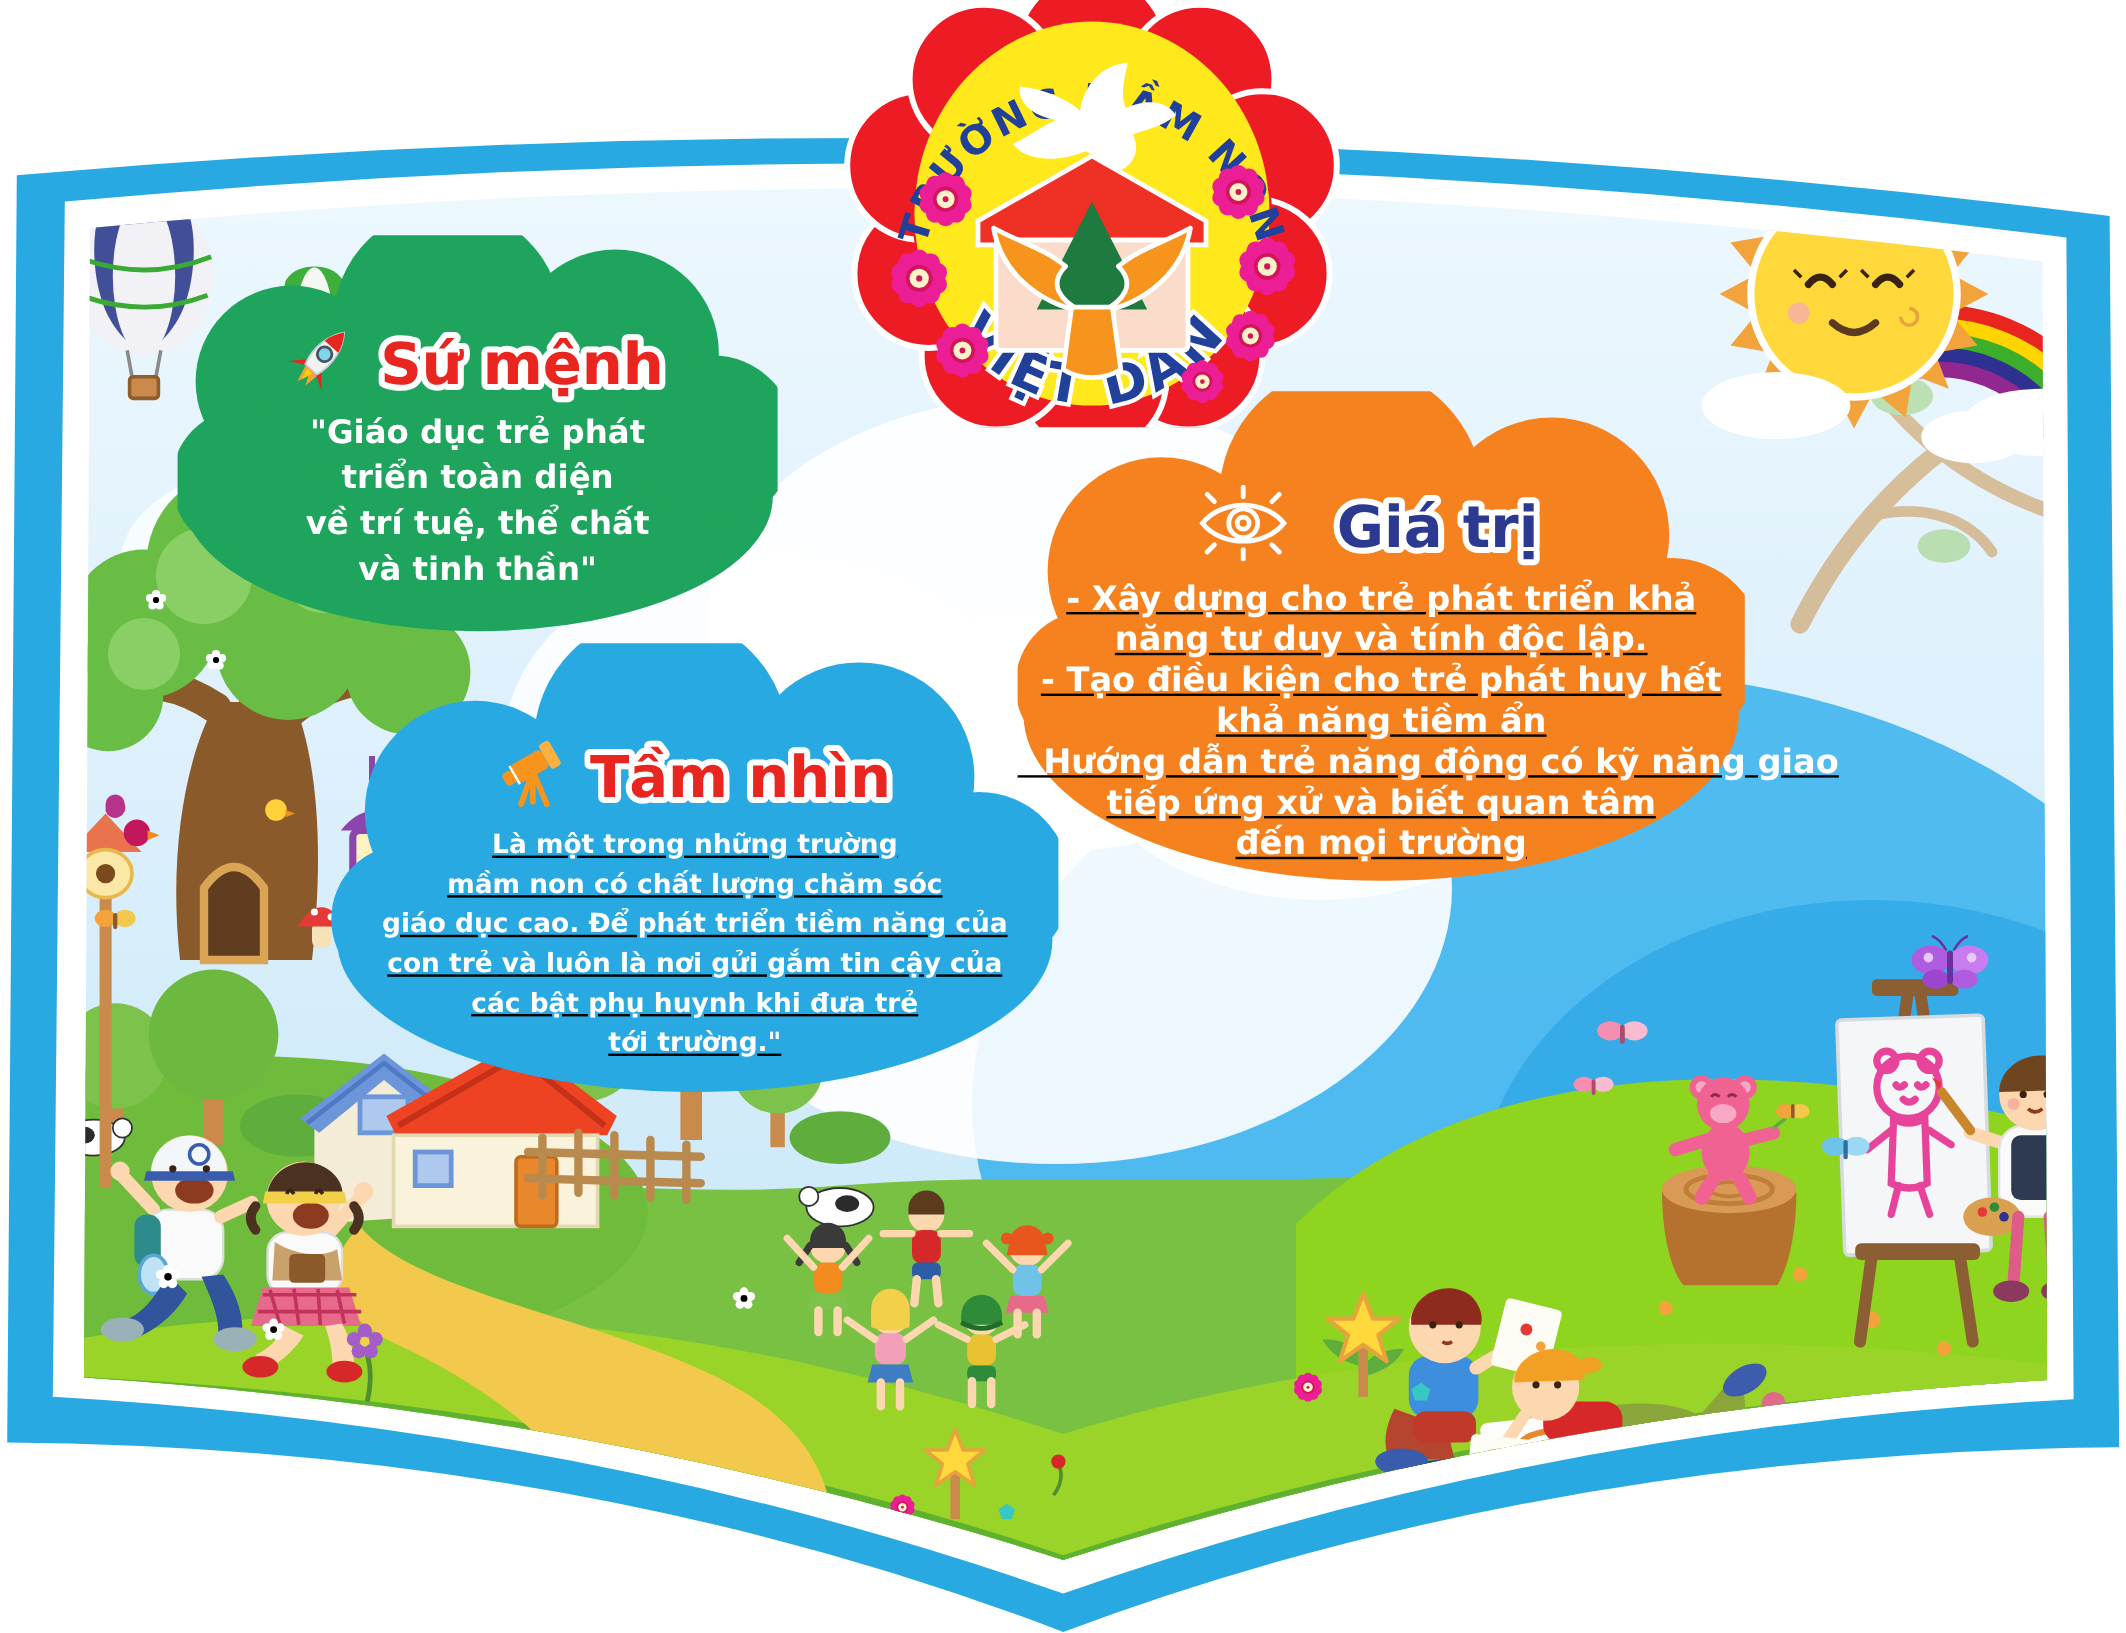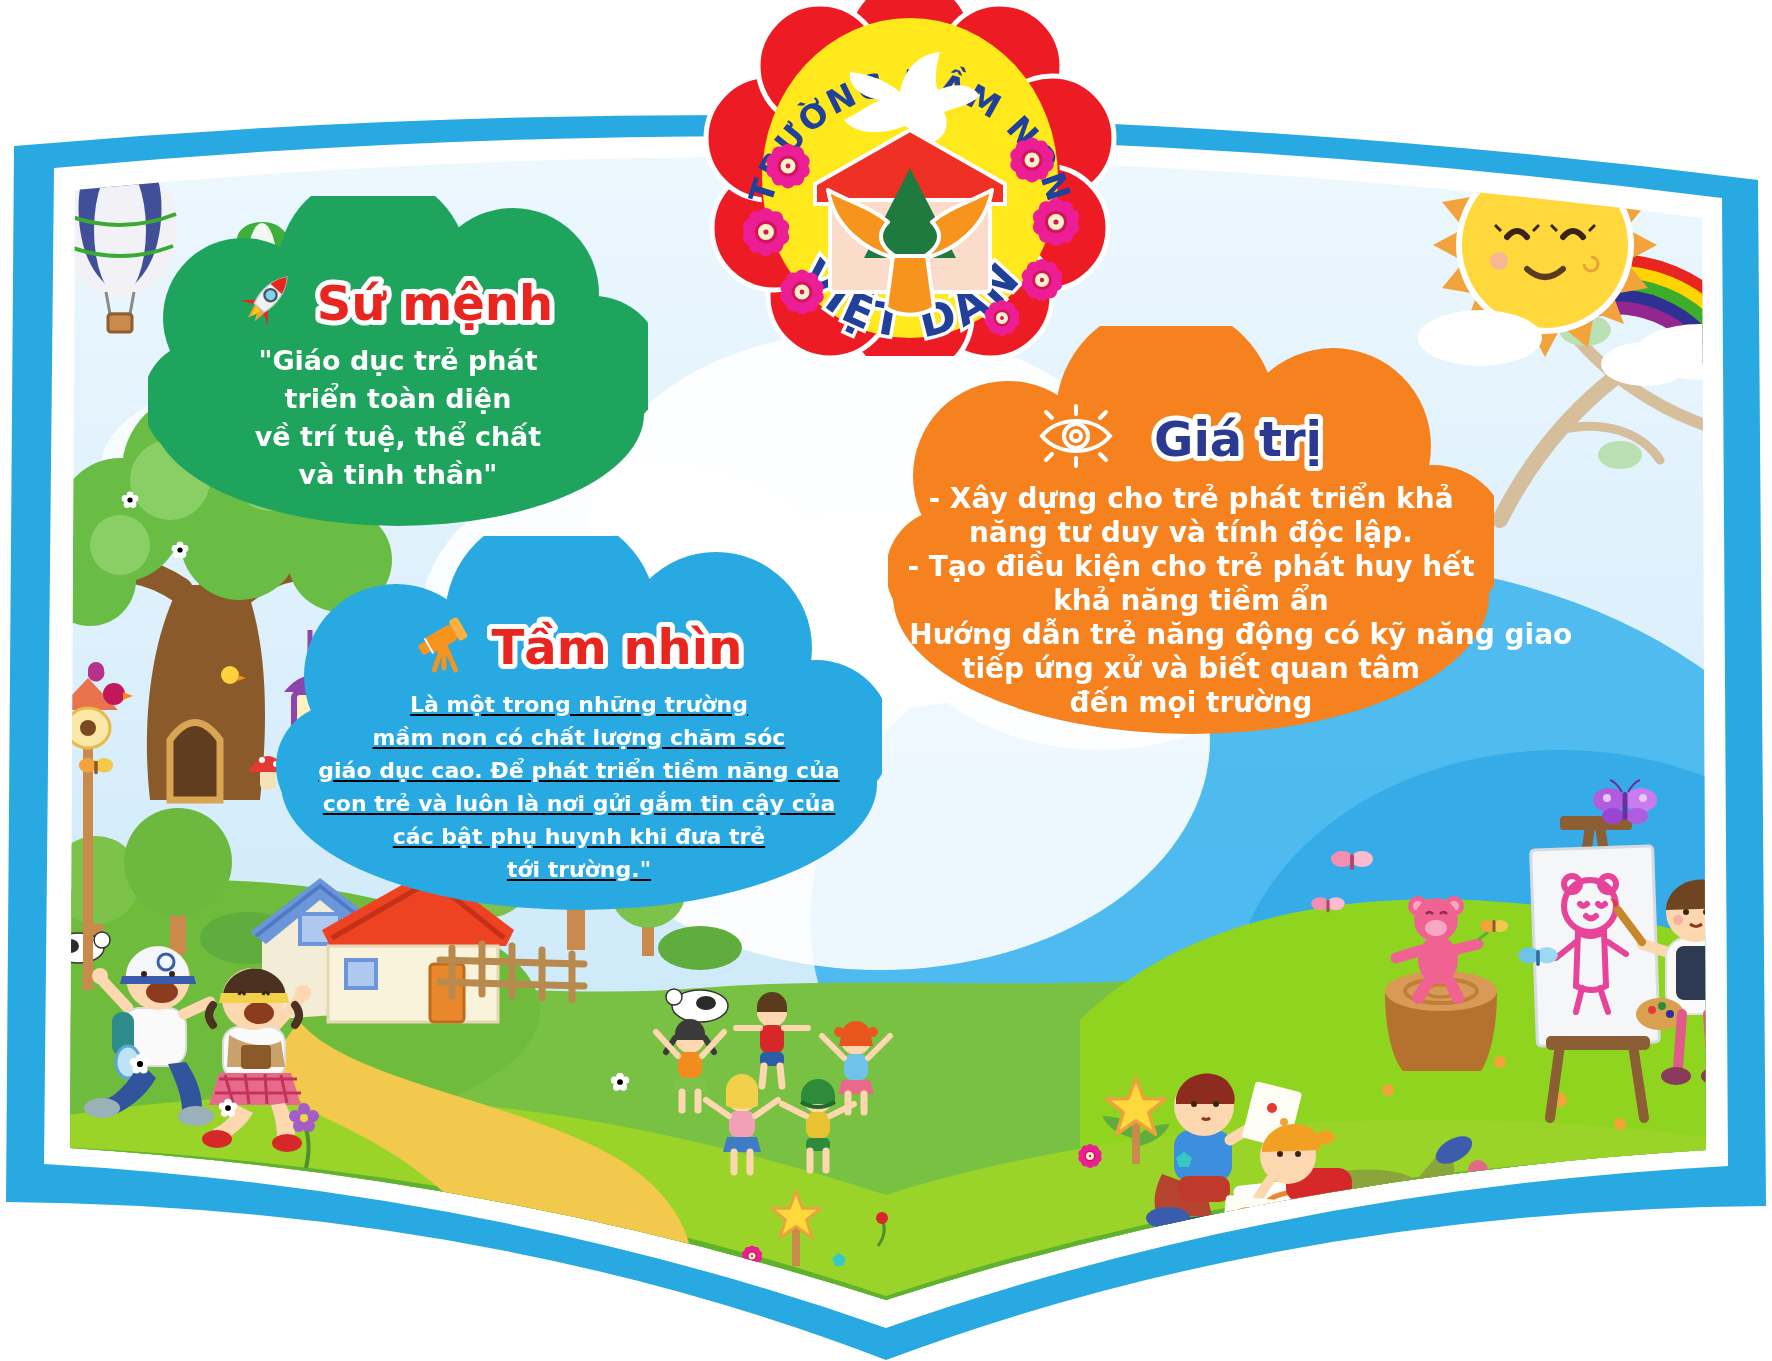--- a/index.html
+++ b/index.html
@@ -11,21 +11,21 @@
   .cloud-content{position:relative;z-index:2;text-align:center;}
   .title-row{display:flex;align-items:flex-start;justify-content:center;gap:10px;margin-top:32px;}
   .cloud-lines{font-weight:700;color:#ffffff;}
   .cloud-lines div{white-space:nowrap;}
   #mission-cloud{left:148px;top:196px;width:500px;height:336px;}
   #mission-cloud .cloud-content{padding-top:40px;}
   #mission-cloud .cloud-lines{font-size:27px;line-height:38px;margin-top:2px;}
   #vision-cloud{left:276px;top:536px;width:606px;height:380px;}
   #vision-cloud .cloud-content{padding-top:44px;text-decoration:underline;}
   #vision-cloud .cloud-lines{font-size:22px;line-height:33px;margin-top:4px;}
-  #values-cloud{left:888px;top:326px;width:606px;height:414px;}
+  #values-cloud{left:848px;top:326px;width:606px;height:414px;text-decoration:underline;}
   #values-cloud .cloud-content{padding-top:46px;}
   #values-cloud .cloud-lines{font-size:28px;line-height:34px;margin-top:6px;}
   .title-svg text{font-family:"DejaVu Sans",sans-serif;font-weight:700;}
   .logo{position:absolute;left:700px;top:0px;width:420px;height:356px;z-index:6;}
   .logo text{font-family:"DejaVu Sans",sans-serif;font-weight:700;}
 </style>
 </head>
 <body>
 
 <div class="poster">

